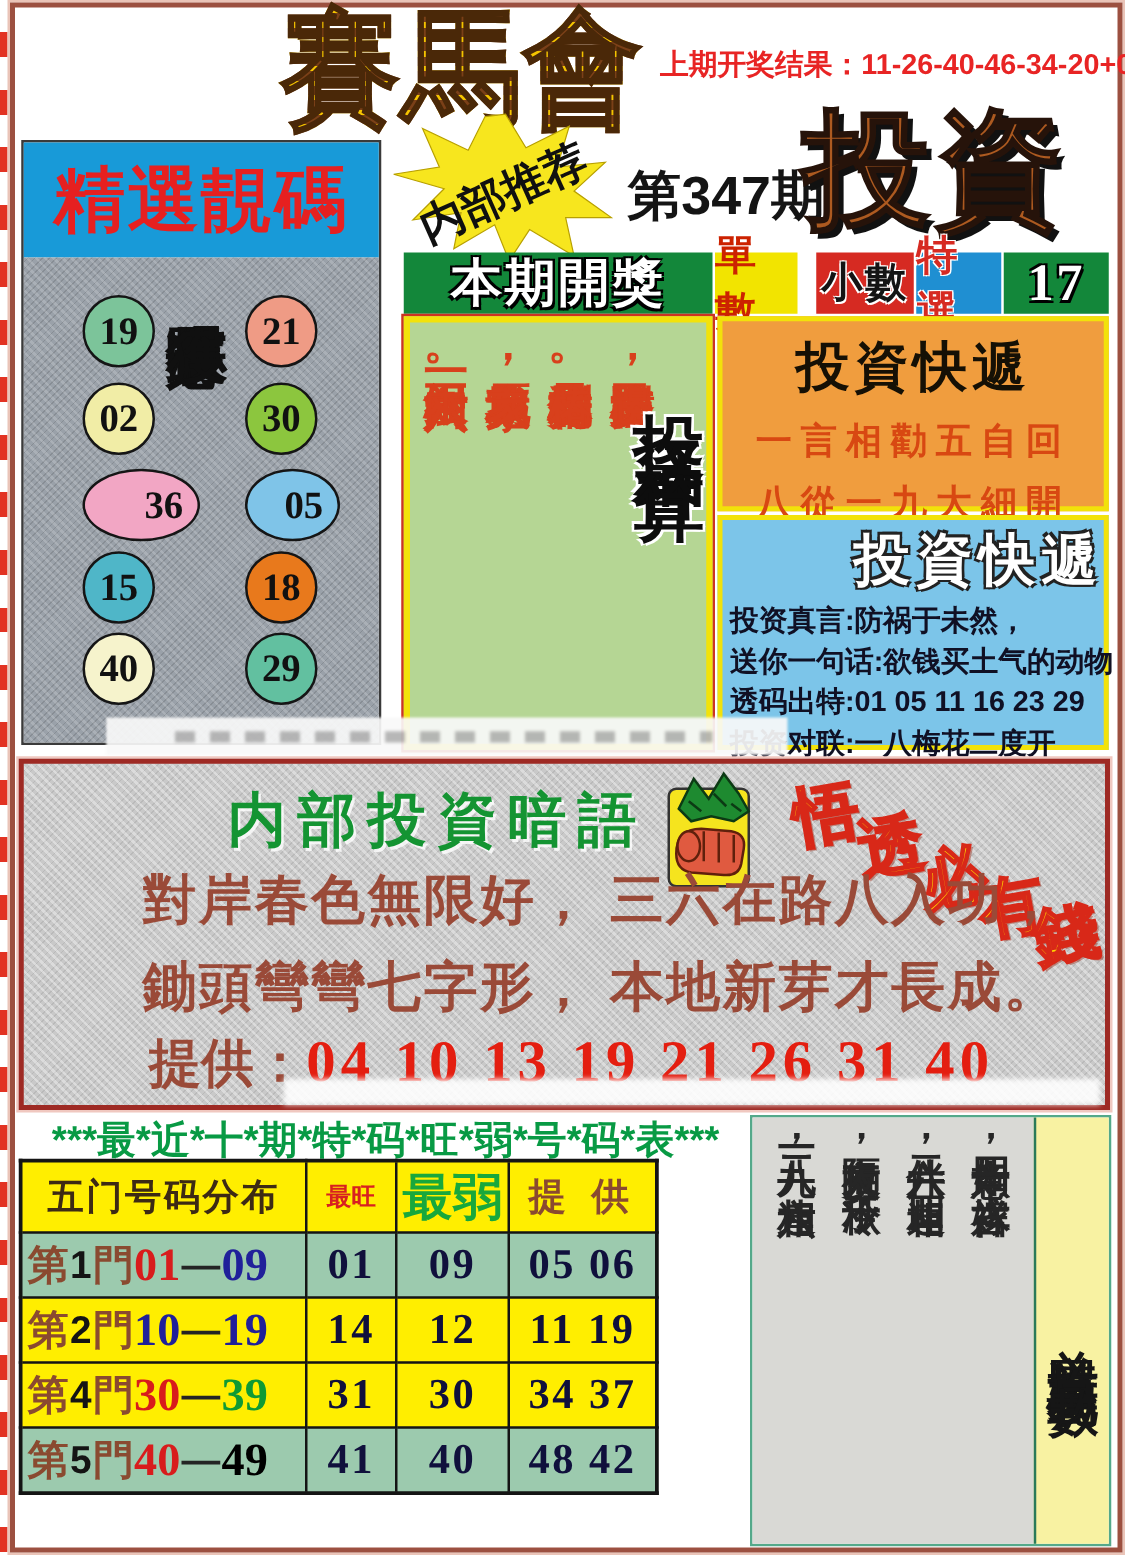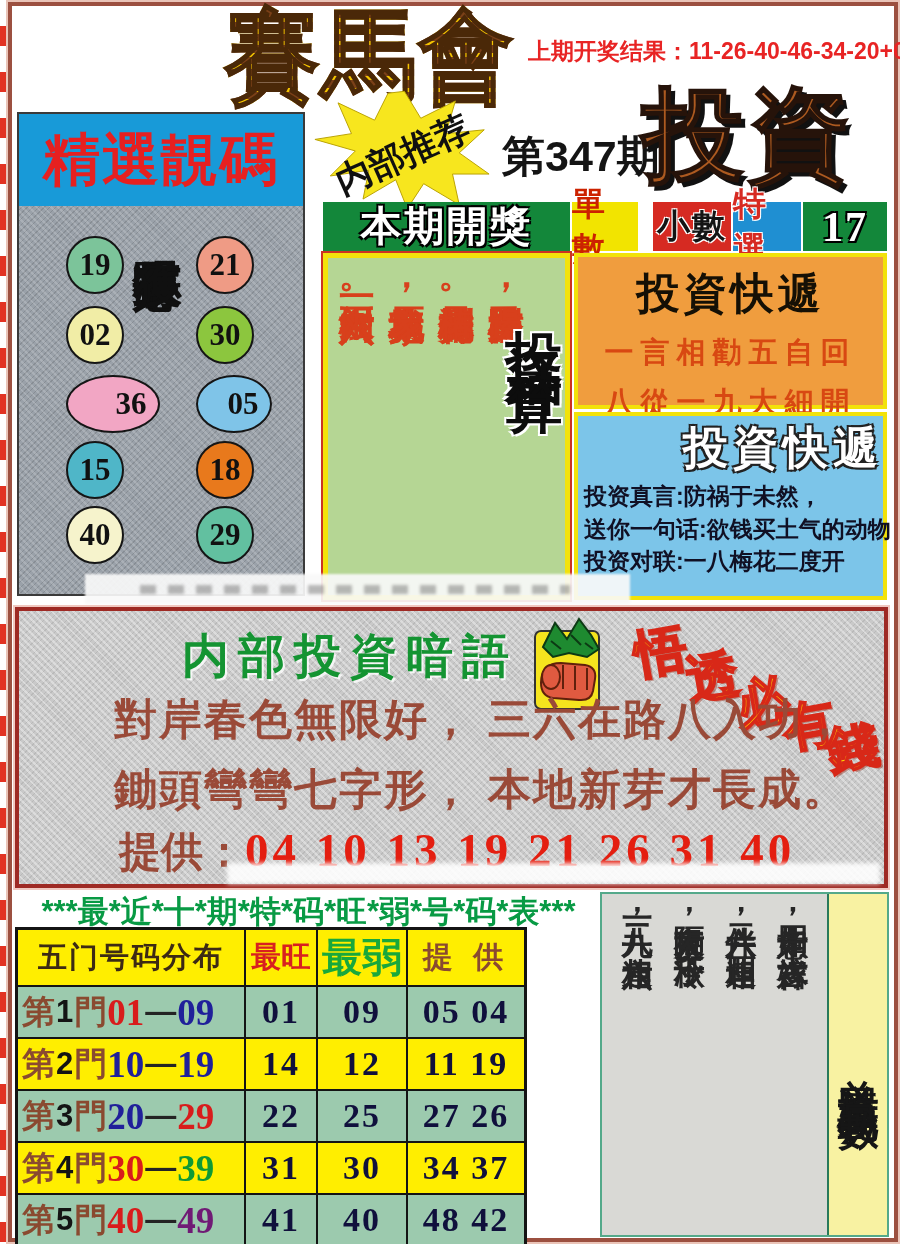--- a/index.html
+++ b/index.html
@@ -98,21 +98,21 @@
   .band-white{position:absolute;left:208px;right:4px;bottom:0;height:21px;background:rgba(255,255,255,.88);filter:blur(2px);}
   
   .table-title{position:absolute;left:16px;top:891px;width:585px;text-align:center;font-size:31px;
         font-weight:900;color:#089a44;white-space:nowrap;}
   .hot-table{position:absolute;left:15px;top:927px;width:506px;border-collapse:collapse;table-layout:fixed;}
   .hot-table td{border:2px solid #141414;text-align:center;vertical-align:middle;height:50px;padding:0;}
   .hot-table .c0{width:226px}.hot-table .c1{width:70px}.hot-table .c2{width:88px}.hot-table .c3{width:116px}
   .hot-table{border:3px solid #141414;}
   .th-row td{background:#ffee00;}
   .h-dist{font-size:29px;font-weight:900;color:#3d2a14;letter-spacing:2px;}
-  .h-hot{font-size:30px;font-weight:900;color:#d82020;}
+  .h-hot{font-size:20px;font-weight:900;color:#d82020;}
   .h-weak{font-size:40px;font-weight:900;color:#18a83c;}
   .h-prov{font-size:30px;font-weight:900;color:#8a4a30;letter-spacing:6px;}
   .gate-cell{text-align:left !important;padding-left:4px !important;white-space:nowrap;}
   .gate-cell span{display:inline-block;vertical-align:middle;}
   .g-fix{font-size:33px;font-weight:900;color:#8a4a30;}
   .g-num{font-size:31px;font-weight:900;color:#141414;padding:0 1px;}
   .g-range{font-family:"Liberation Serif",serif;font-size:37px;font-weight:900;}
   .g-dash{font-size:31px;font-weight:900;color:#242424;padding:0 1px;}
   .val-cell{font-family:"Liberation Serif",serif;font-size:34px;font-weight:900;color:#10103c;letter-spacing:2px;}
   
@@ -186,20 +186,21 @@
     <div class="color-title">投資快遞</div>
     <div class="color-line">一言相勸五自回</div>
     <div class="color-line">八從一九大細開</div>
   </div>
 
   <div class="express-box">
     <div class="express-title">投資快遞</div>
     <div class="express-lines">
       <div class="express-line">投资真言:防祸于未然，</div>
       <div class="express-line">送你一句话:欲钱买土气的动物</div>
+      <div class="express-line">透码出特:01 05 11 16 23 29</div>
       <div class="express-line">投资对联:一八梅花二度开</div>
     </div>
   </div>
 
   <div class="smudge">
     <div class="smudge-marks"></div>
   </div>
 
   <div class="band">
     <div class="band-title">内部投資暗語</div>
@@ -233,49 +234,41 @@
       <td class="c1 h-hot">最旺</td>
       <td class="c2 h-weak">最弱</td>
       <td class="c3 h-prov">提 供</td>
     </tr>
     <tr style="background-color: rgb(156, 202, 174);">
       <td class="c0 gate-cell">
         <span class="g-fix">第</span><span class="g-num">1</span><span class="g-fix">門</span><span class="g-range" style="color: rgb(216, 28, 28);">01</span><span class="g-dash">—</span><span class="g-range" style="color: rgb(32, 32, 154);">09</span>
       </td>
       <td class="c1 val-cell">01</td>
       <td class="c2 val-cell">09</td>
-      <td class="c3 val-cell">05 04</td>
+      <td class="c3 val-cell">05 06</td>
     </tr>
     <tr style="background-color: rgb(255, 238, 0);">
       <td class="c0 gate-cell">
         <span class="g-fix">第</span><span class="g-num">2</span><span class="g-fix">門</span><span class="g-range" style="color: rgb(32, 32, 154); text-align: right;">10</span><span class="g-dash">—</span><span class="g-range" style="color: rgb(32, 32, 154);">19</span>
       </td>
       <td class="c1 val-cell">14</td>
       <td class="c2 val-cell">12</td>
       <td class="c3 val-cell">11 19</td>
     </tr>
-    <tr style="background-color: rgb(156, 202, 174);">
-      <td class="c0 gate-cell">
-        <span class="g-fix">第</span><span class="g-num">3</span><span class="g-fix">門</span><span class="g-range" style="color: rgb(32, 32, 154);">20</span><span class="g-dash">—</span><span class="g-range" style="color: rgb(216, 28, 28);">29</span>
-      </td>
-      <td class="c1 val-cell">22</td>
-      <td class="c2 val-cell">25</td>
-      <td class="c3 val-cell">27 26</td>
-    </tr>
     <tr style="background-color: rgb(255, 238, 0);">
       <td class="c0 gate-cell">
         <span class="g-fix">第</span><span class="g-num">4</span><span class="g-fix">門</span><span class="g-range" style="color: rgb(216, 28, 28);">30</span><span class="g-dash">—</span><span class="g-range" style="color: rgb(15, 154, 52);">39</span>
       </td>
       <td class="c1 val-cell">31</td>
       <td class="c2 val-cell">30</td>
       <td class="c3 val-cell">34 37</td>
     </tr>
     <tr style="background-color: rgb(156, 202, 174);">
       <td class="c0 gate-cell">
-        <span class="g-fix">第</span><span class="g-num">5</span><span class="g-fix">門</span><span class="g-range" style="color: rgb(216, 28, 28);">40</span><span class="g-dash">—</span><span class="g-range" style="color: #701a75;">49</span>
+        <span class="g-fix">第</span><span class="g-num">5</span><span class="g-fix">門</span><span class="g-range" style="color: rgb(216, 28, 28);">40</span><span class="g-dash">—</span><span class="g-range" style="color: #000000;">49</span>
       </td>
       <td class="c1 val-cell">41</td>
       <td class="c2 val-cell">40</td>
       <td class="c3 val-cell">48 42</td>
     </tr>
   </tbody>
     </table>
 
   <div class="plum-wrap">
     <div class="plum-cols">

